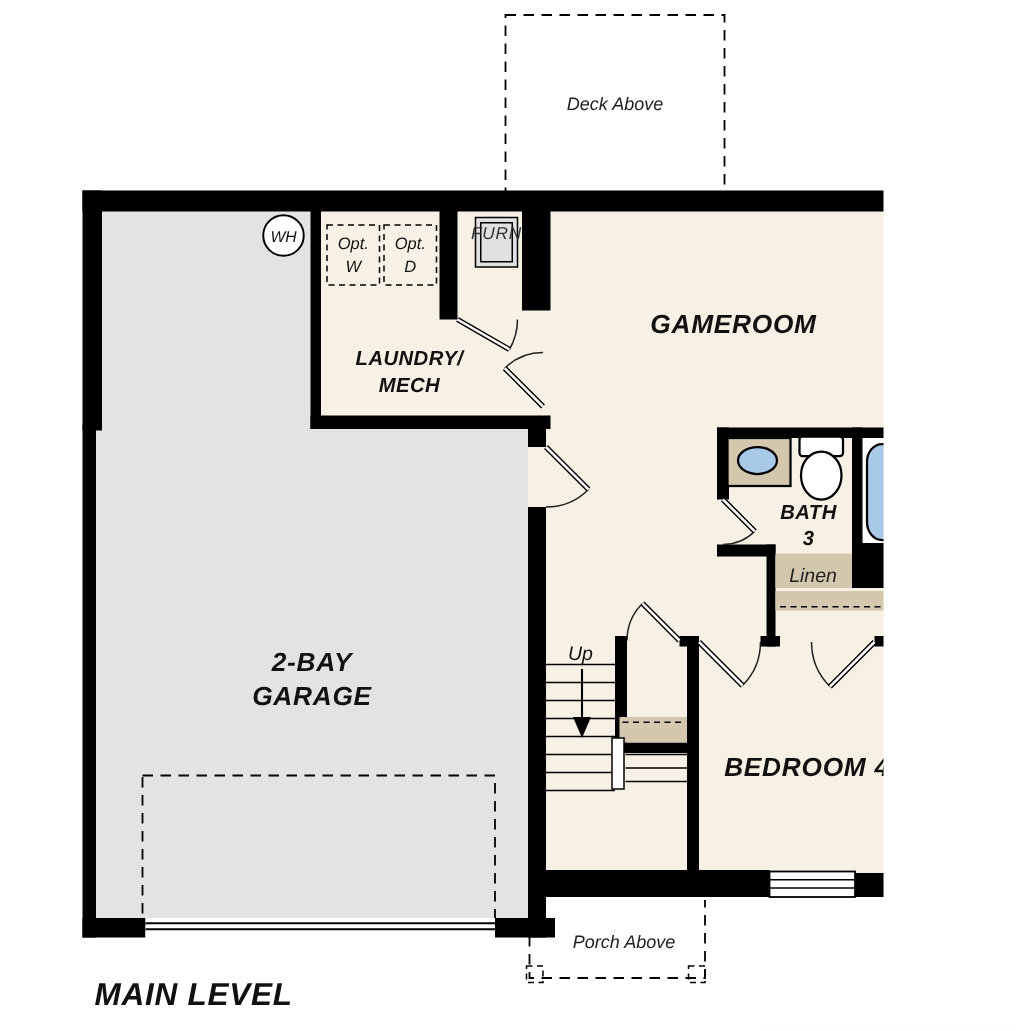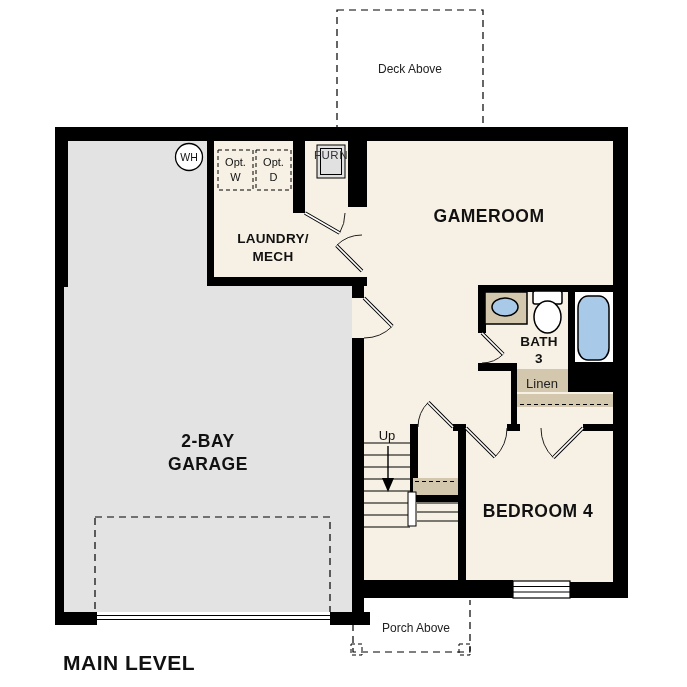--- a/index.html
+++ b/index.html
@@ -1,17 +1,17 @@
 <!DOCTYPE html>
 <html><head>
 <meta charset="utf-8">
 <style>
   html,body{margin:0;padding:0;background:#fff;}
-  #stage{position:relative;width:687px;height:687px;background:#fff;overflow:hidden;
-         font-family:"Liberation Sans",sans-serif;}
+  #stage{position:relative;width:589px;height:687px;background:#fff;overflow:hidden;
+         font-family:"Liberation Sans",sans-serif;font-style:italic;}
   svg text{font-family:"Liberation Sans",sans-serif;fill:#111;text-anchor:middle;}
   .lbl-room{font-size:17.5px;font-weight:bold;letter-spacing:.5px;}
   .lbl-med{font-size:13.5px;font-weight:bold;letter-spacing:.3px;}
   .lbl-sm{font-size:12px;fill:#222;font-weight:normal;}
   .lbl-tiny{font-size:11px;fill:#111;font-weight:normal;}
   .lbl-up{font-size:13px;fill:#111;}
   .lbl-furn{font-size:11.5px;fill:#333;letter-spacing:.5px;}
   .lbl-wh{font-size:10.5px;fill:#111;}
   .lbl-title{font-size:21px;font-weight:bold;text-anchor:start;letter-spacing:.5px;}
   .dash{fill:none;stroke:#000;stroke-width:1.2;stroke-dasharray:7 5;}

